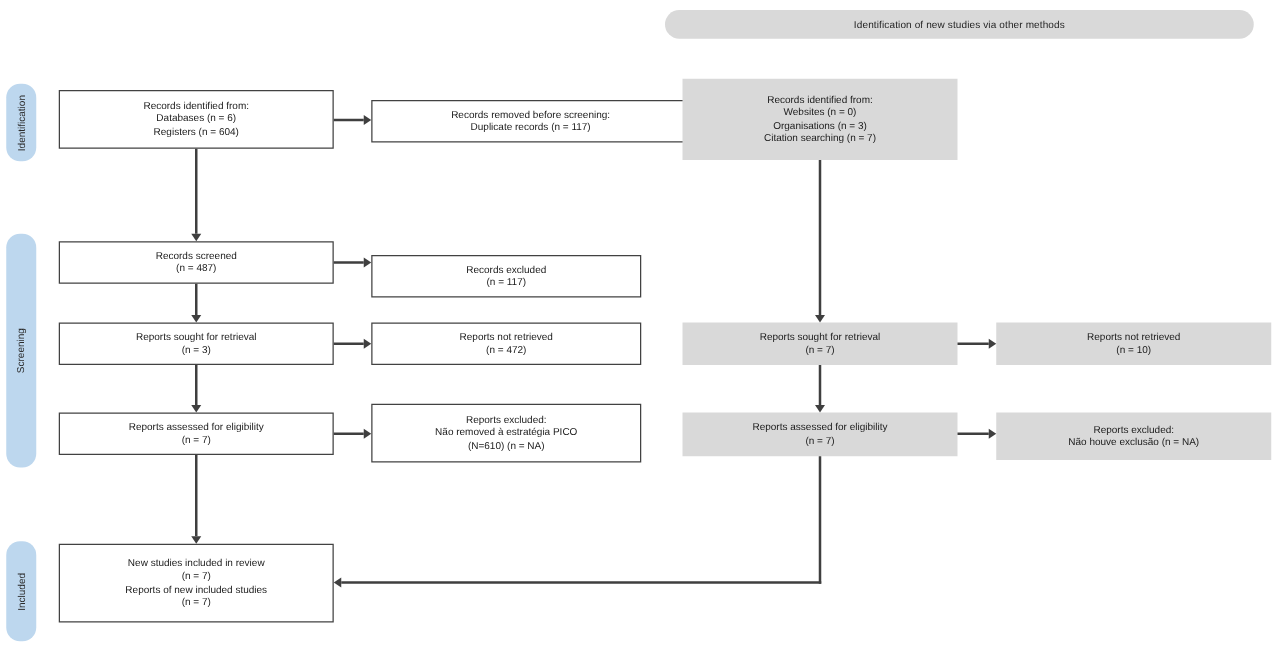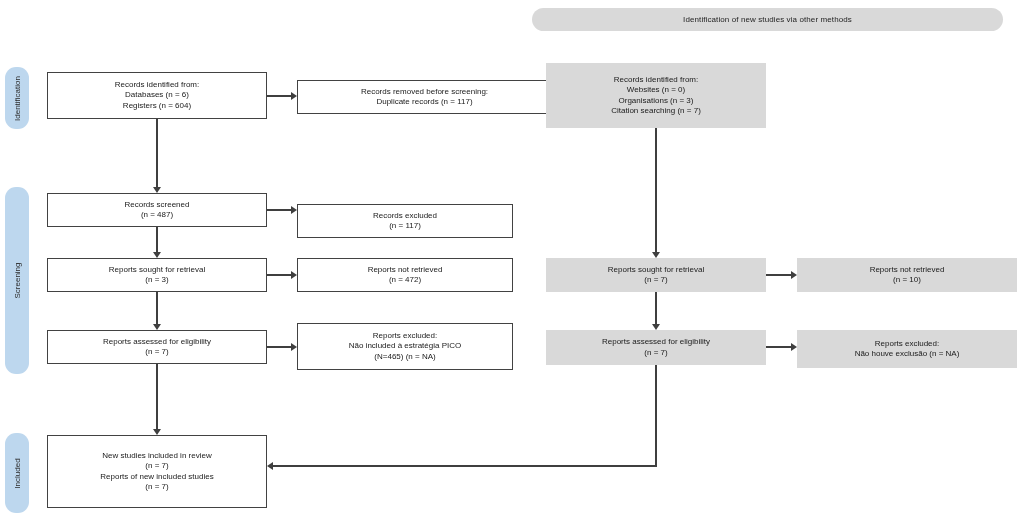--- a/index.html
+++ b/index.html
@@ -77,24 +77,24 @@
   <div class="box white" style="left:297px;top:258px;width:216px;height:34px">
     <span class="ln">Reports not retrieved</span>
     <span class="ln">(n = 472)</span>
   </div>
   <div class="box white" style="left:47px;top:330px;width:220px;height:34px">
     <span class="ln">Reports assessed for eligibility</span>
     <span class="ln">(n = 7)</span>
   </div>
   <div class="box white" style="left:297px;top:323px;width:216px;height:47px">
     <span class="ln">Reports excluded:</span>
-    <span class="ln">Não included à estratégia PICO</span>
-    <span class="ln">(N=465) (n = NA)</span>
+    <span class="ln">Não removed à estratégia PICO</span>
+    <span class="ln">(N=610) (n = NA)</span>
   </div>
-  <div class="box white" style="left:47px;top:435px;width:220px;height:73px">
+  <div class="box white" style="left:47px;top:435px;width:220px;height:63px">
     <span class="ln">New studies included in review</span>
     <span class="ln">(n = 7)</span>
     <span class="ln">Reports of new included studies</span>
     <span class="ln">(n = 7)</span>
   </div>
 
   <div class="box gray" style="left:546px;top:63px;width:220px;height:65px">
     <span class="ln">Records identified from:</span>
     <span class="ln">Websites (n = 0)</span>
     <span class="ln">Organisations (n = 3)</span>

